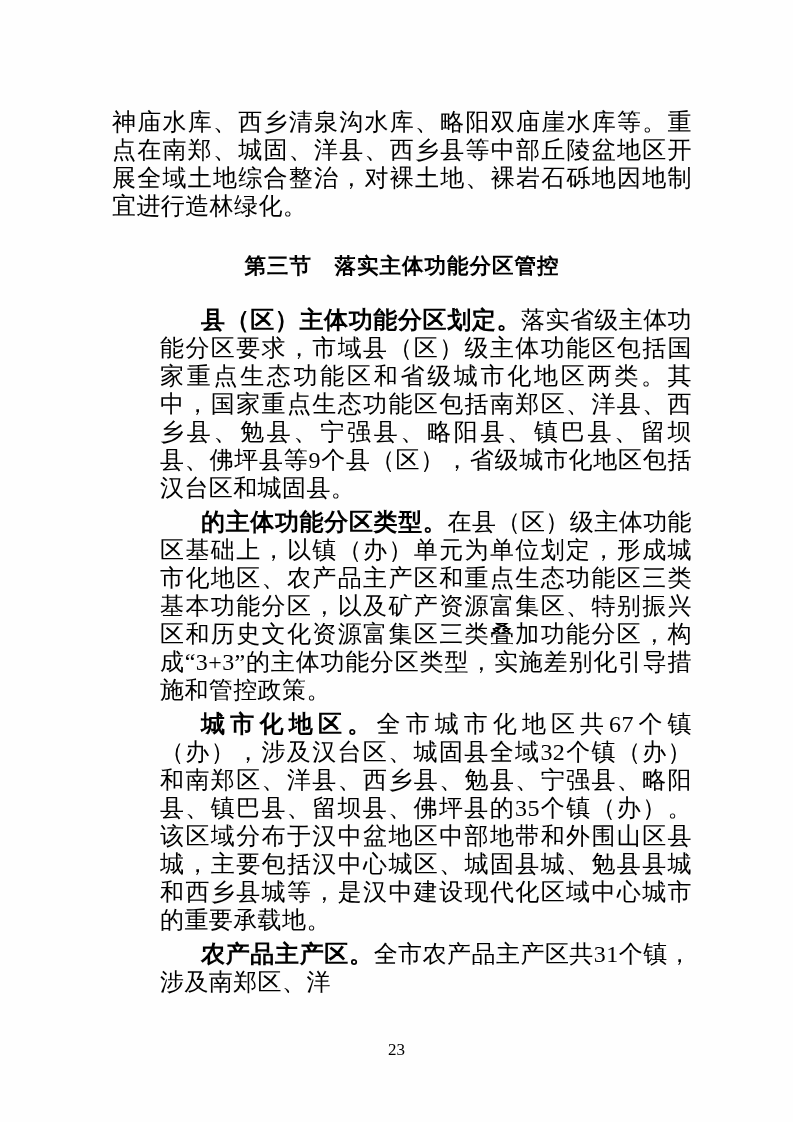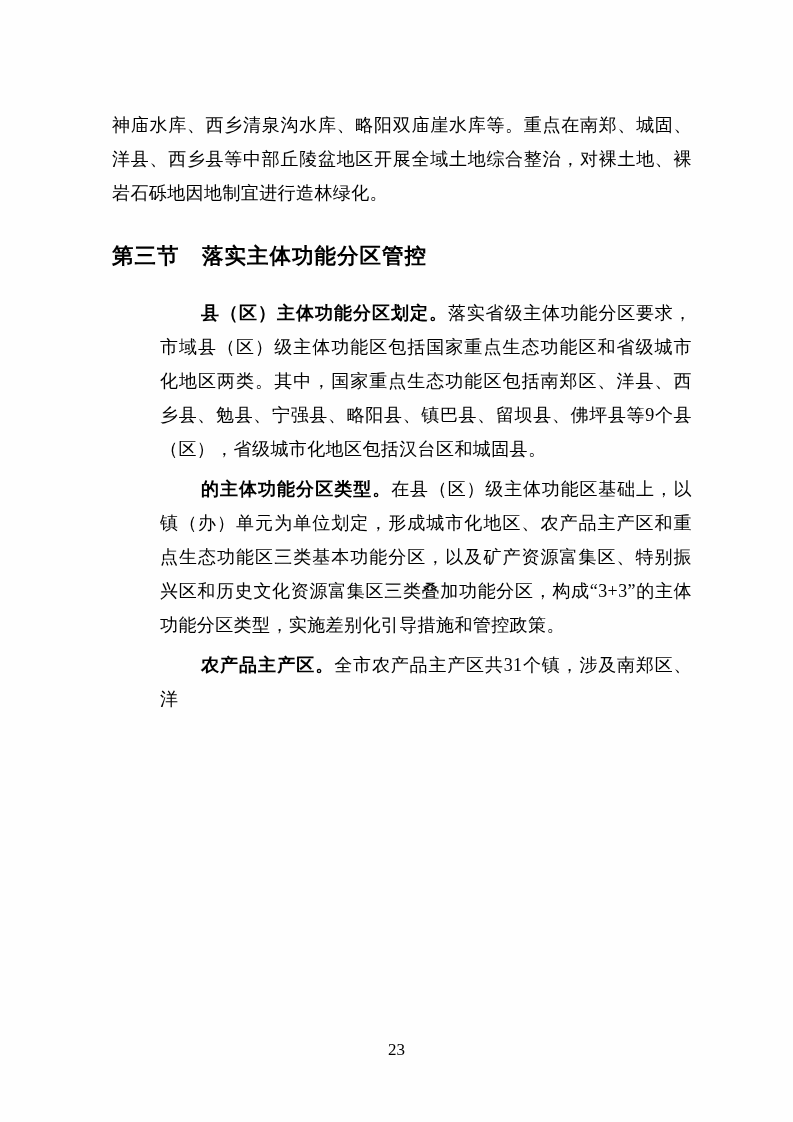--- a/index.html
+++ b/index.html
@@ -22,31 +22,32 @@
     height: 1122px;
     background: #fefefe;
   }
   .content {
     position: absolute;
     left: 112px;
     top: 108px;
     width: 580px;
   }
   .para {
-    font-size: 18px;
-    line-height: 34px;
+    font-size: 24px;
+    line-height: 28px;
     text-align: justify;
     text-justify: inter-ideograph;
     margin: 0 0 0 0;
     letter-spacing: 0.4px;
   }
   .para.indent {
     text-indent: 41px;
   }
   .section-title {
+    text-align: center;
     font-size: 21.5px;
     font-weight: bold;
     line-height: 40px;
     margin: 26px 0 20px 0;
     letter-spacing: 1px;
   }
   .lead {
     font-weight: bold;
     letter-spacing: 0.6px;
   }
@@ -71,19 +72,20 @@
   <div class="content">
 
     <p class="para">神庙水库、西乡清泉沟水库、略阳双庙崖水库等。重点在南郑、城固、洋县、西乡县等中部丘陵盆地区开展全域土地综合整治，对裸土地、裸岩石砾地因地制宜进行造林绿化。</p>
 
     <h2 class="section-title">第三节　落实主体功能分区管控</h2>
 
     <p class="para indent blk"><span class="lead">县（区）主体功能分区划定。</span><span>落实省级主体功能分区要求，市域县（区）级主体功能区包括国家重点生态功能区和省级城市化地区两类。其中，国家重点生态功能区包括南郑区、洋县、西乡县、勉县、宁强县、略阳县、镇巴县、留坝县、佛坪县等9个县（区），省级城市化地区包括汉台区和城固县。</span></p>
 
     <p class="para indent blk"><span class="lead">的主体功能分区类型。</span><span>在县（区）级主体功能区基础上，以镇（办）单元为单位划定，形成城市化地区、农产品主产区和重点生态功能区三类基本功能分区，以及矿产资源富集区、特别振兴区和历史文化资源富集区三类叠加功能分区，构成“3+3”的主体功能分区类型，实施差别化引导措施和管控政策。</span></p>
 
+    <p class="para indent blk"><span class="lead">城市化地区。</span><span>全市城市化地区共67个镇（办），涉及汉台区、城固县全域32个镇（办）和南郑区、洋县、西乡县、勉县、宁强县、略阳县、镇巴县、留坝县、佛坪县的35个镇（办）。该区域分布于汉中盆地区中部地带和外围山区县城，主要包括汉中心城区、城固县城、勉县县城和西乡县城等，是汉中建设现代化区域中心城市的重要承载地。</span></p>
 
     <p class="para indent blk"><span class="lead">农产品主产区。</span><span>全市农产品主产区共31个镇，涉及南郑区、洋</span></p>
 
   </div>
 
   <div class="footer">23</div>
 </div>
 
 </body></html>

